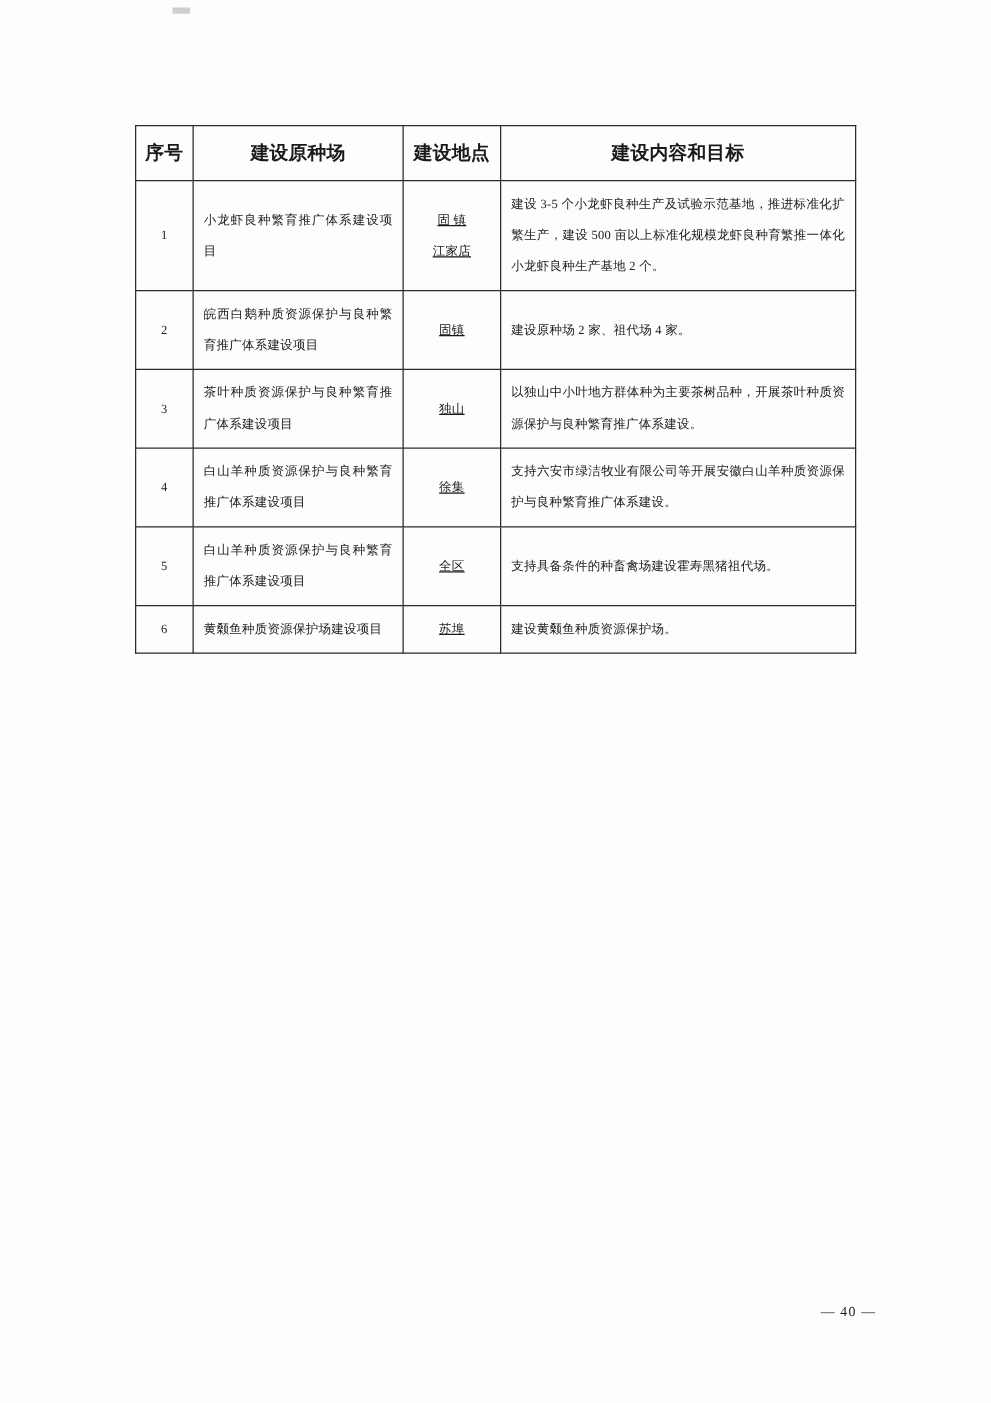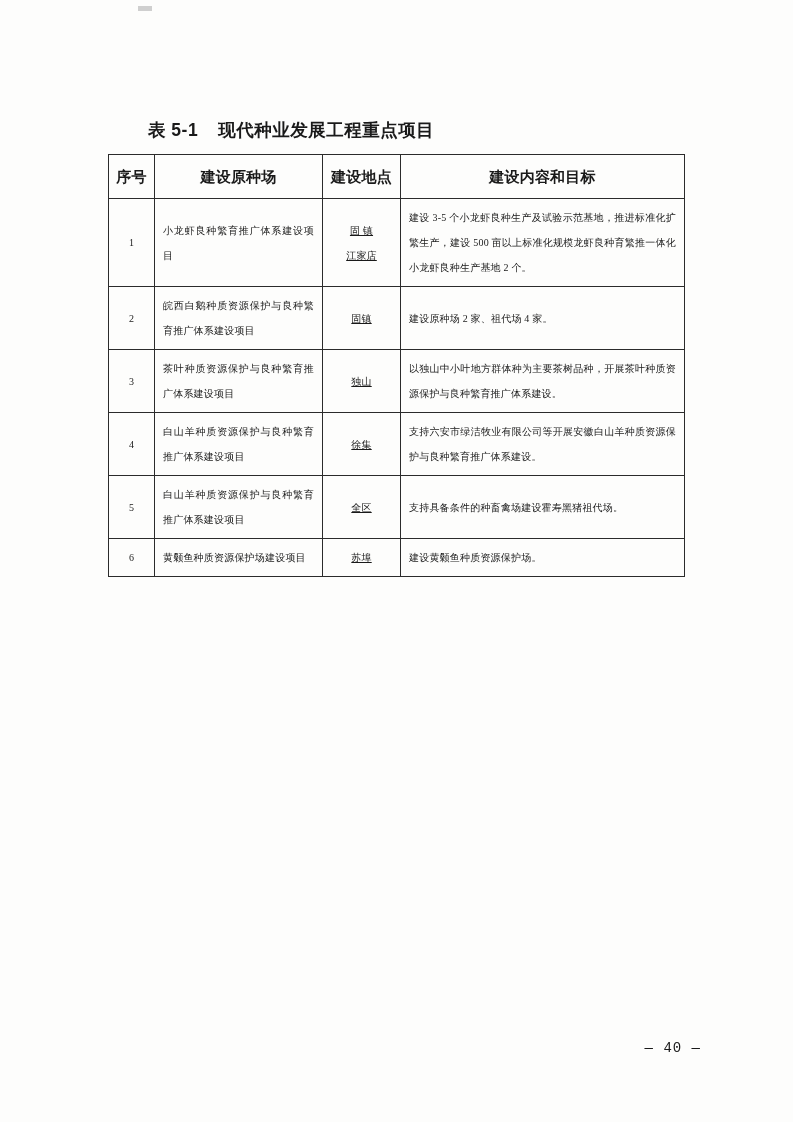--- a/index.html
+++ b/index.html
@@ -94,22 +94,22 @@
     text-decoration: underline;
   }
   td.name, td.desc {
     text-align: justify;
     text-justify: inter-ideograph;
   }
   .page-number {
     position: absolute;
     right: 92px;
     bottom: 66px;
-    font-size: 14px;
-    font-family: Liberation Mono, monospace;
+    font-size: 11px;
+    font-family: Liberation Serif, serif;
     letter-spacing: 1px;
   }
   .top-mark {
     position: absolute;
     left: 138px;
     top: 6px;
     width: 14px;
     height: 5px;
     background: #cfcfcf;
   }
@@ -118,23 +118,20 @@
 <body>
 
 <div class="page">
 
   <div class="top-mark"></div>
 
   <div class="content">
 
 
 
-    <div class="table-caption">
-      <span>表 5-1</span><span class="cap-gap"></span><span>现代种业发展工程重点项目</span>
-    </div>
 
     <table class="project-table">
       <colgroup>
         <col class="c-no">
         <col class="c-name">
         <col class="c-place">
         <col class="c-desc">
       </colgroup>
       <thead>
         <tr>

